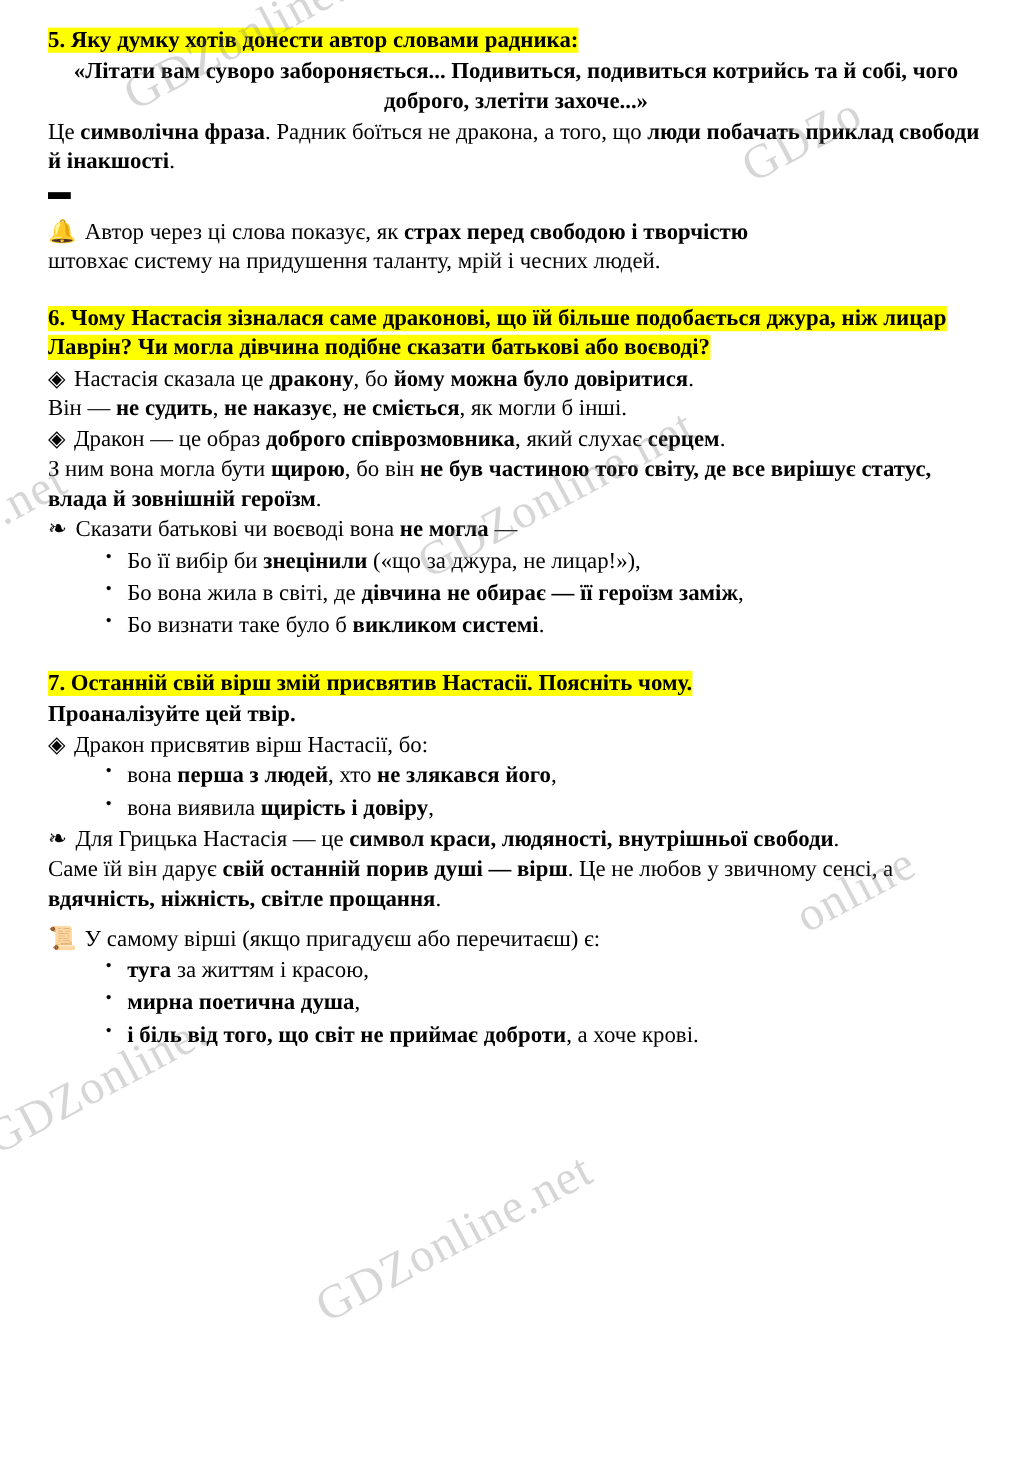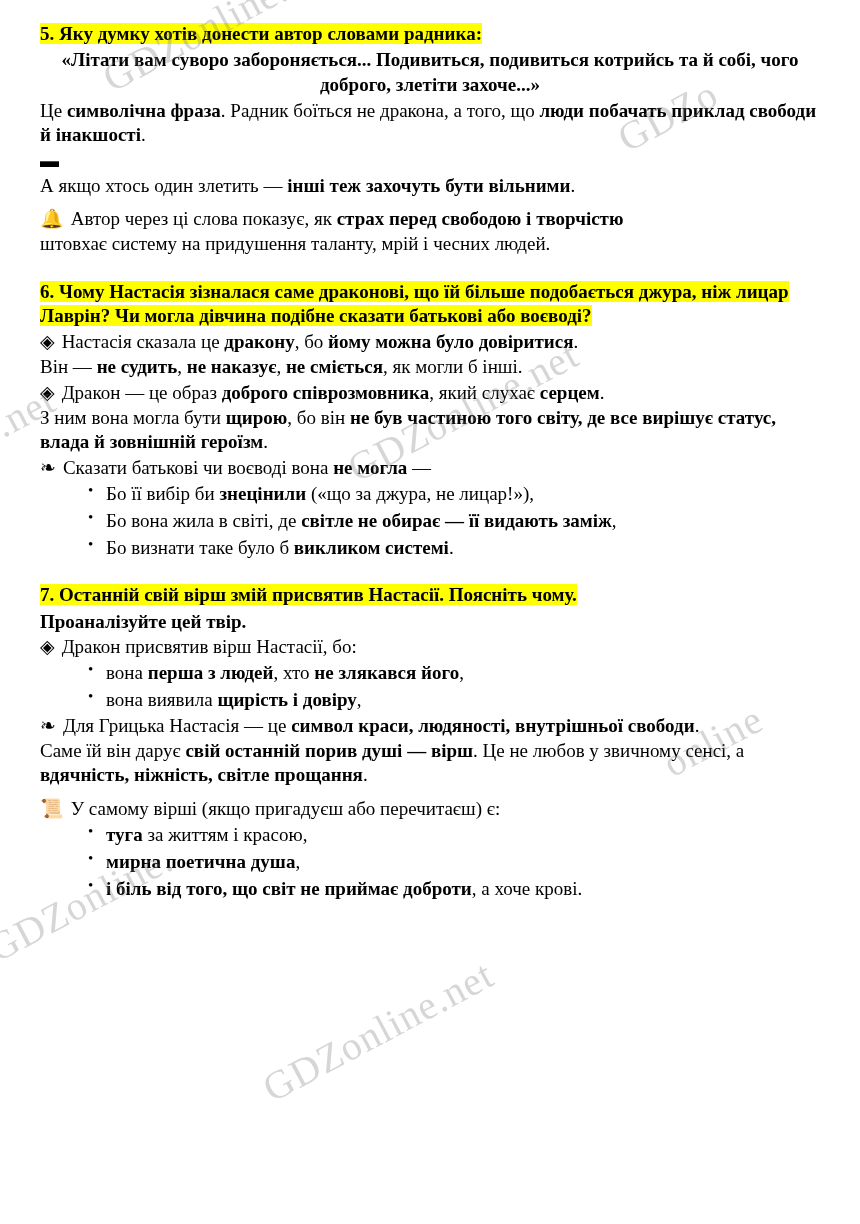--- a/index.html
+++ b/index.html
@@ -115,21 +115,20 @@
 
   <div class="sect">
     <div class="qblock">
       <span class="q">5. Яку думку хотів донести автор словами радника:</span>
     </div>
     <p class="para quote">«Літати вам суворо забороняється... Подивиться, подивиться котрийсь та й собі, чого доброго, злетіти захоче...»</p>
     <p class="para">Це <b>символічна фраза</b>. Радник боїться не дракона, а того, що <b>люди побачать приклад свободи й інакшості</b>.</p>
     <div class="bullet-line">
       <span class="mark">▬</span>
     </div>
-    <p class="para">А якщо хтось один злетить — <b>інші теж захочуть бути вільними</b>.</p>
     <div class="gap-sm"></div>
     <div class="bullet-line">
       <span class="mark">🔔</span>
       <span>Автор через ці слова показує, як <b>страх перед свободою і творчістю</b></span>
     </div>
     <p class="para">штовхає систему на придушення таланту, мрій і чесних людей.</p>
   </div>
 
   <div class="gap-lg"></div>
 
@@ -146,21 +145,21 @@
       <span class="mark">◈</span>
       <span>Дракон — це образ <b>доброго співрозмовника</b>, який слухає <b>серцем</b>.</span>
     </div>
     <p class="para">З ним вона могла бути <b>щирою</b>, бо він <b>не був частиною того світу, де все вирішує статус, влада й зовнішній героїзм</b>.</p>
     <div class="bullet-line">
       <span class="mark">❧</span>
       <span>Сказати батькові чи воєводі вона <b>не могла</b> —</span>
     </div>
     <ul>
       <li>Бо її вибір би <b>знецінили</b> («що за джура, не лицар!»),</li>
-      <li>Бо вона жила в світі, де <b>світле не обирає — її видають заміж</b>,</li>
+      <li>Бо вона жила в світі, де <b>дівчина не обирає — її героїзм заміж</b>,</li>
       <li>Бо визнати таке було б <b>викликом системі</b>.</li>
     </ul>
   </div>
 
   <div class="gap-lg"></div>
 
   <div class="sect">
     <div class="qblock">
       <span class="q">7. Останній свій вірш змій присвятив Настасії. Поясніть чому.</span>
     </div>

